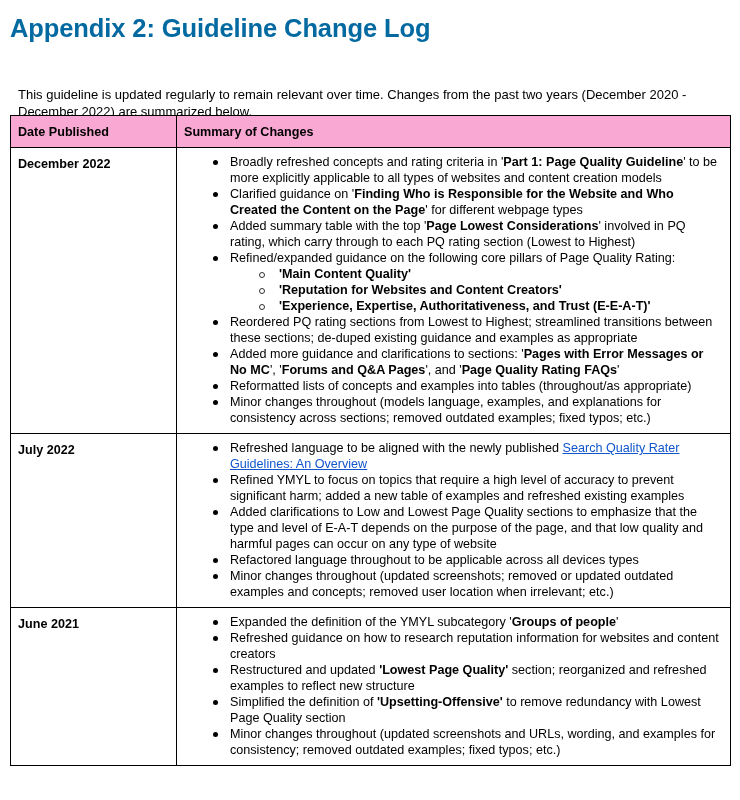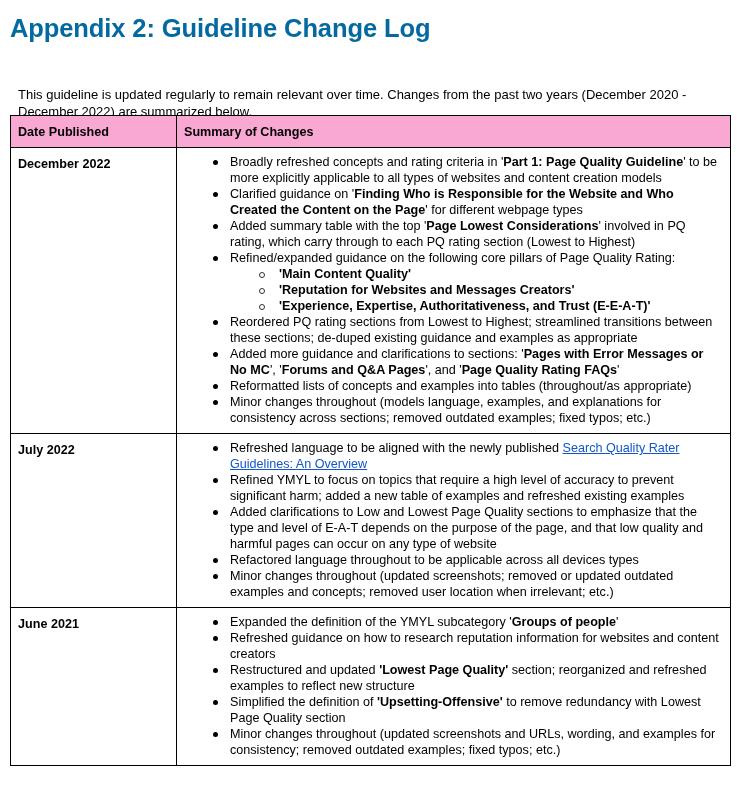--- a/index.html
+++ b/index.html
@@ -69,21 +69,21 @@
   <tbody id="rows">
       <tr>
         <td class="date">December 2022</td>
         <td class="summary">
           <ul class="items">
             <li>Broadly refreshed concepts and rating criteria in '<b>Part 1: Page Quality Guideline</b>' to be more explicitly applicable to all types of websites and content creation models</li>
             <li>Clarified guidance on '<b>Finding Who is Responsible for the Website and Who Created the Content on the Page</b>' for different webpage types</li>
             <li>Added summary table with the top '<b>Page Lowest Considerations</b>' involved in PQ rating, which carry through to each PQ rating section (Lowest to Highest)</li>
             <li>Refined/expanded guidance on the following core pillars of Page Quality Rating:<ul class="sub">
                 <li>'Main Content Quality'</li>
-                <li>'Reputation for Websites and Messages Creators'</li>
+                <li>'Reputation for Websites and Content Creators'</li>
                 <li>'Experience, Expertise, Authoritativeness, and Trust (E-E-A-T)'</li>
               </ul></li>
             <li>Reordered PQ rating sections from Lowest to Highest; streamlined transitions between these sections; de-duped existing guidance and examples as appropriate</li>
             <li>Added more guidance and clarifications to sections: '<b>Pages with Error Messages or No MC</b>', '<b>Forums and Q&amp;A Pages</b>', and '<b>Page Quality Rating FAQs</b>'</li>
             <li>Reformatted lists of concepts and examples into tables (throughout/as appropriate)</li>
             <li>Minor changes throughout (models language, examples, and explanations for consistency across sections; removed outdated examples; fixed typos; etc.)</li>
           </ul>
         </td>
       </tr>
       <tr>

